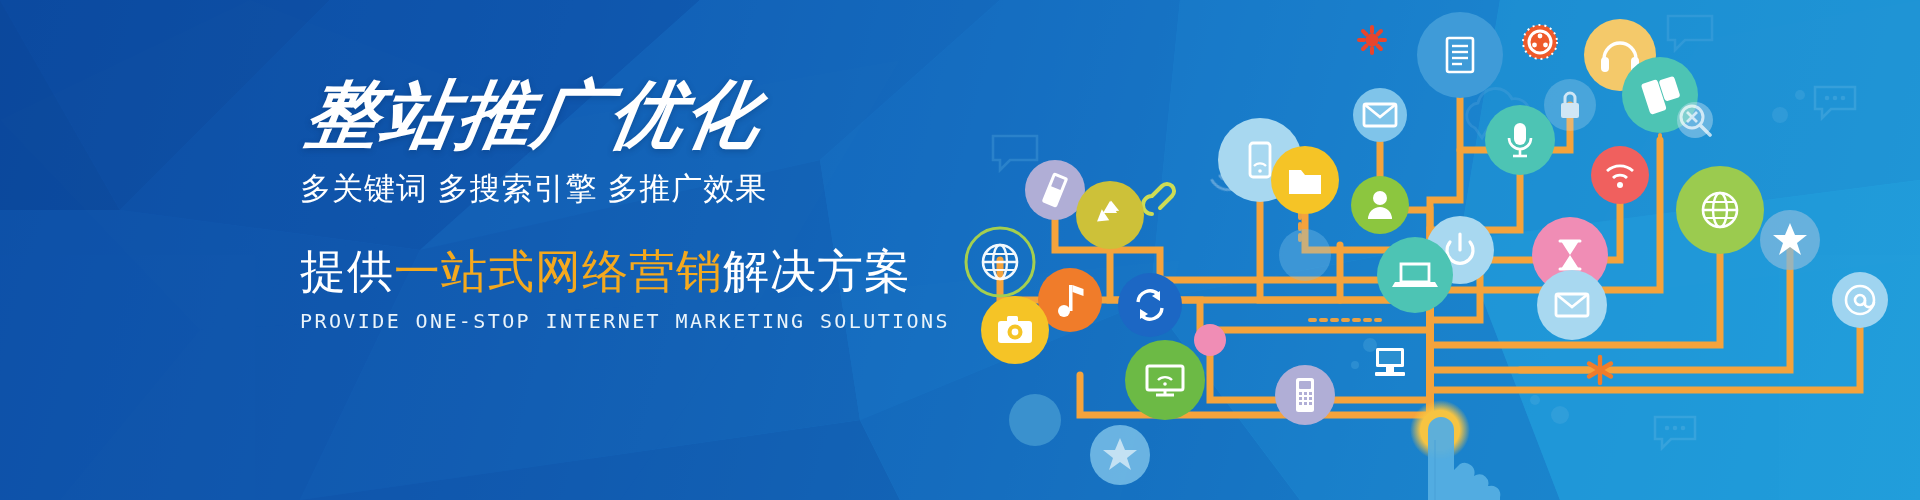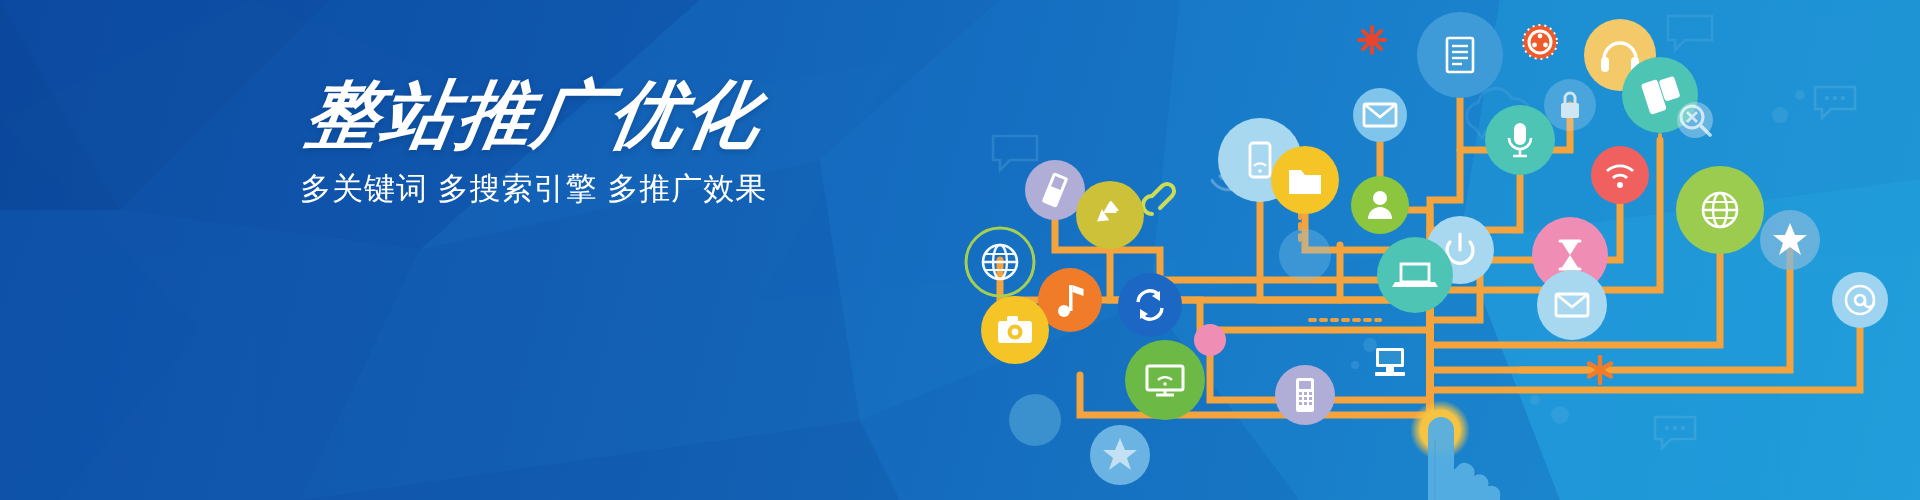--- a/index.html
+++ b/index.html
@@ -415,15 +415,19 @@
                l2,-1 a9,9 0 0 1 12,11
                l1,0 a9,9 0 0 1 11,11
                v33 z" fill="#55aee2" opacity=".95"></path>
       <path d="M475,440 v60" stroke="#4aa2d8" stroke-width="2" fill="none" opacity=".5"></path>
     </g>
   </svg>
 
   <div id="copy">
     <div class="headline">整站推广优化</div>
     <div class="sub1">多关键词 多搜索引擎 多推广效果</div>
+    <div class="sub2">
+      <span>提供</span><span class="hl">一站式网络营销</span><span>解决方案</span>
+    </div>
+    <div class="eng">PROVIDE ONE-STOP INTERNET MARKETING SOLUTIONS</div>
   </div>
 
 </div>
 
 </body></html>

